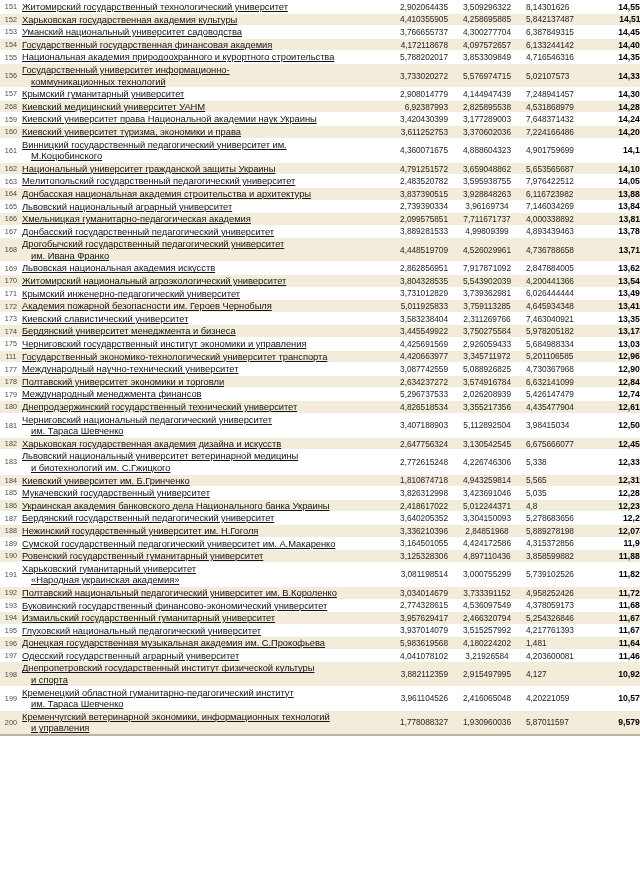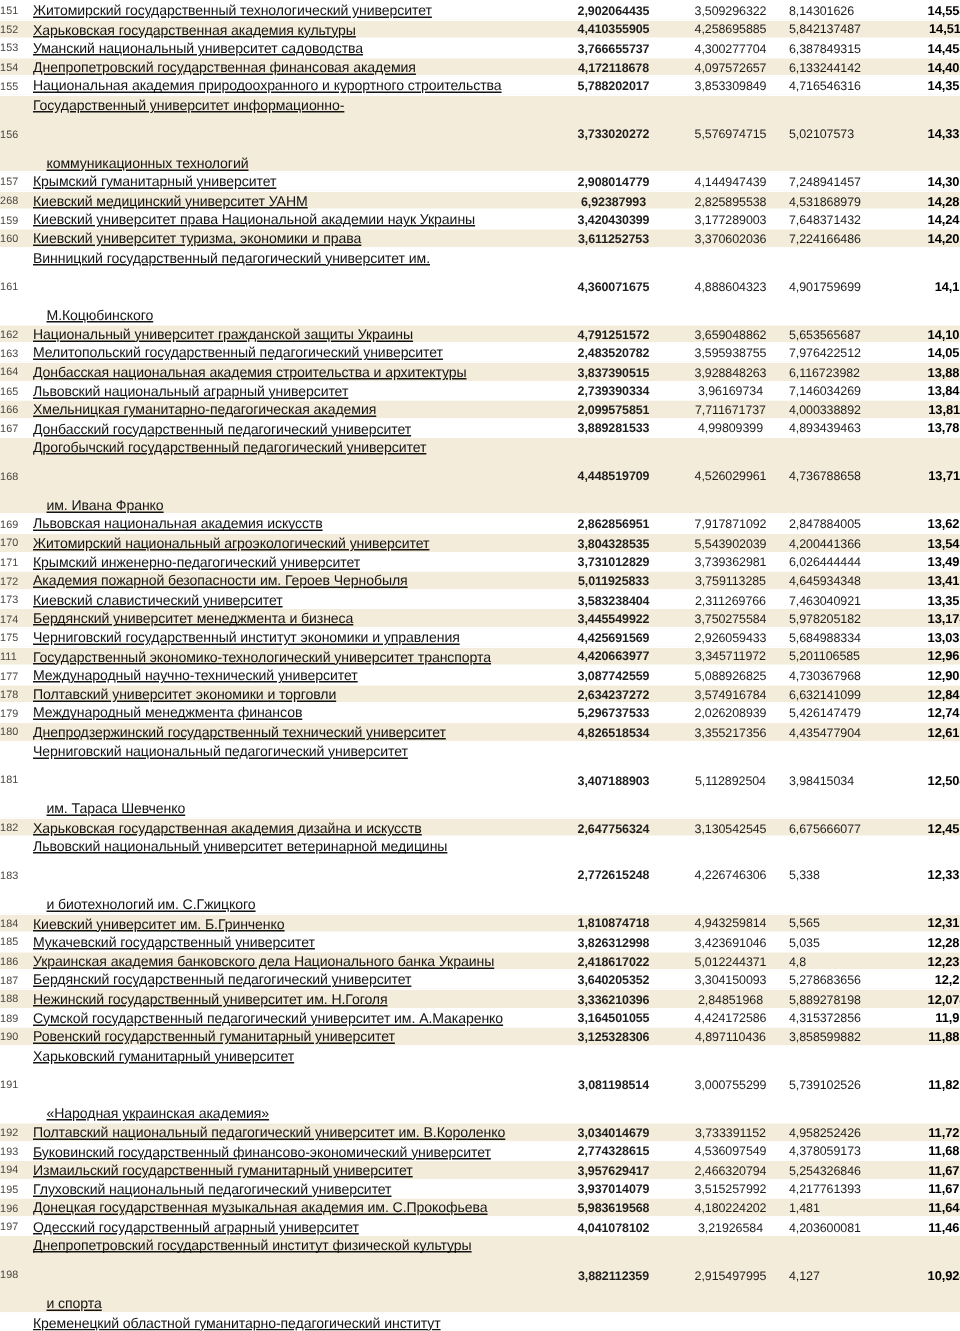--- a/index.html
+++ b/index.html
@@ -26,52 +26,51 @@
 
   #ranking-table td {
     padding: 0;
     vertical-align: middle;
     border-top: 1px solid #ffffff;
   }
 
   
   td.c-rank {
     width: 22px;
-    text-align: left;
+    text-align: center;
     padding-right: 3px;
     font-size: 7.2px;
     color: #4b4742;
     letter-spacing: 0.1px;
     white-space: nowrap;
   }
 
   
   td.c-name {
     width: 348px;
     font-size: 9.4px;
     line-height: 11.6px;
     letter-spacing: -0.05px;
     padding: 2.3px 4px 2.3px 0;
     color: #141414;
     text-decoration: underline;
   }
   td.c-name .line2 {
     display: block;
     padding-left: 9px;
-    margin-top: 27px;
   }
 
   
   td.c-num {
     font-size: 8.3px;
     white-space: nowrap;
     color: #1d1d1d;
     letter-spacing: -0.05px;
   }
-  td.c-n1 { width: 78px; text-align: center; padding-right: 4px; font-weight: bold; }
+  td.c-n1 { width: 78px; text-align: right; padding-right: 4px; }
   td.c-n2 { width: 78px; text-align: center; padding-right: 4px; }
   td.c-n3 { width: 72px; text-align: left;  padding-left: 4px; }
   td.c-total {
     width: 70px;
     text-align: right;
     padding-right: 5px;
     font-weight: bold;
     font-size: 8.6px;
     color: #000000;
   }
@@ -106,21 +105,21 @@
       <tr class="row-odd">
         <td class="c-rank">153</td>
         <td class="c-name"><span>Уманский национальный университет садоводства</span></td>
         <td class="c-num c-n1">3,766655737</td>
         <td class="c-num c-n2">4,300277704</td>
         <td class="c-num c-n3">6,387849315</td>
         <td class="c-num c-total">14,45478276</td>
       </tr>
       <tr class="row-even">
         <td class="c-rank">154</td>
-        <td class="c-name"><span>Днепропетровский государственная финансовая академия</span></td>
+        <td class="c-name"><span>Государственный государственная финансовая академия</span></td>
         <td class="c-num c-n1">4,172118678</td>
         <td class="c-num c-n2">4,097572657</td>
         <td class="c-num c-n3">6,133244142</td>
         <td class="c-num c-total">14,40293548</td>
       </tr>
       <tr class="row-odd">
         <td class="c-rank">155</td>
         <td class="c-name"><span>Национальная академия природоохранного и курортного строительства</span></td>
         <td class="c-num c-n1">5,788202017</td>
         <td class="c-num c-n2">3,853309849</td>

